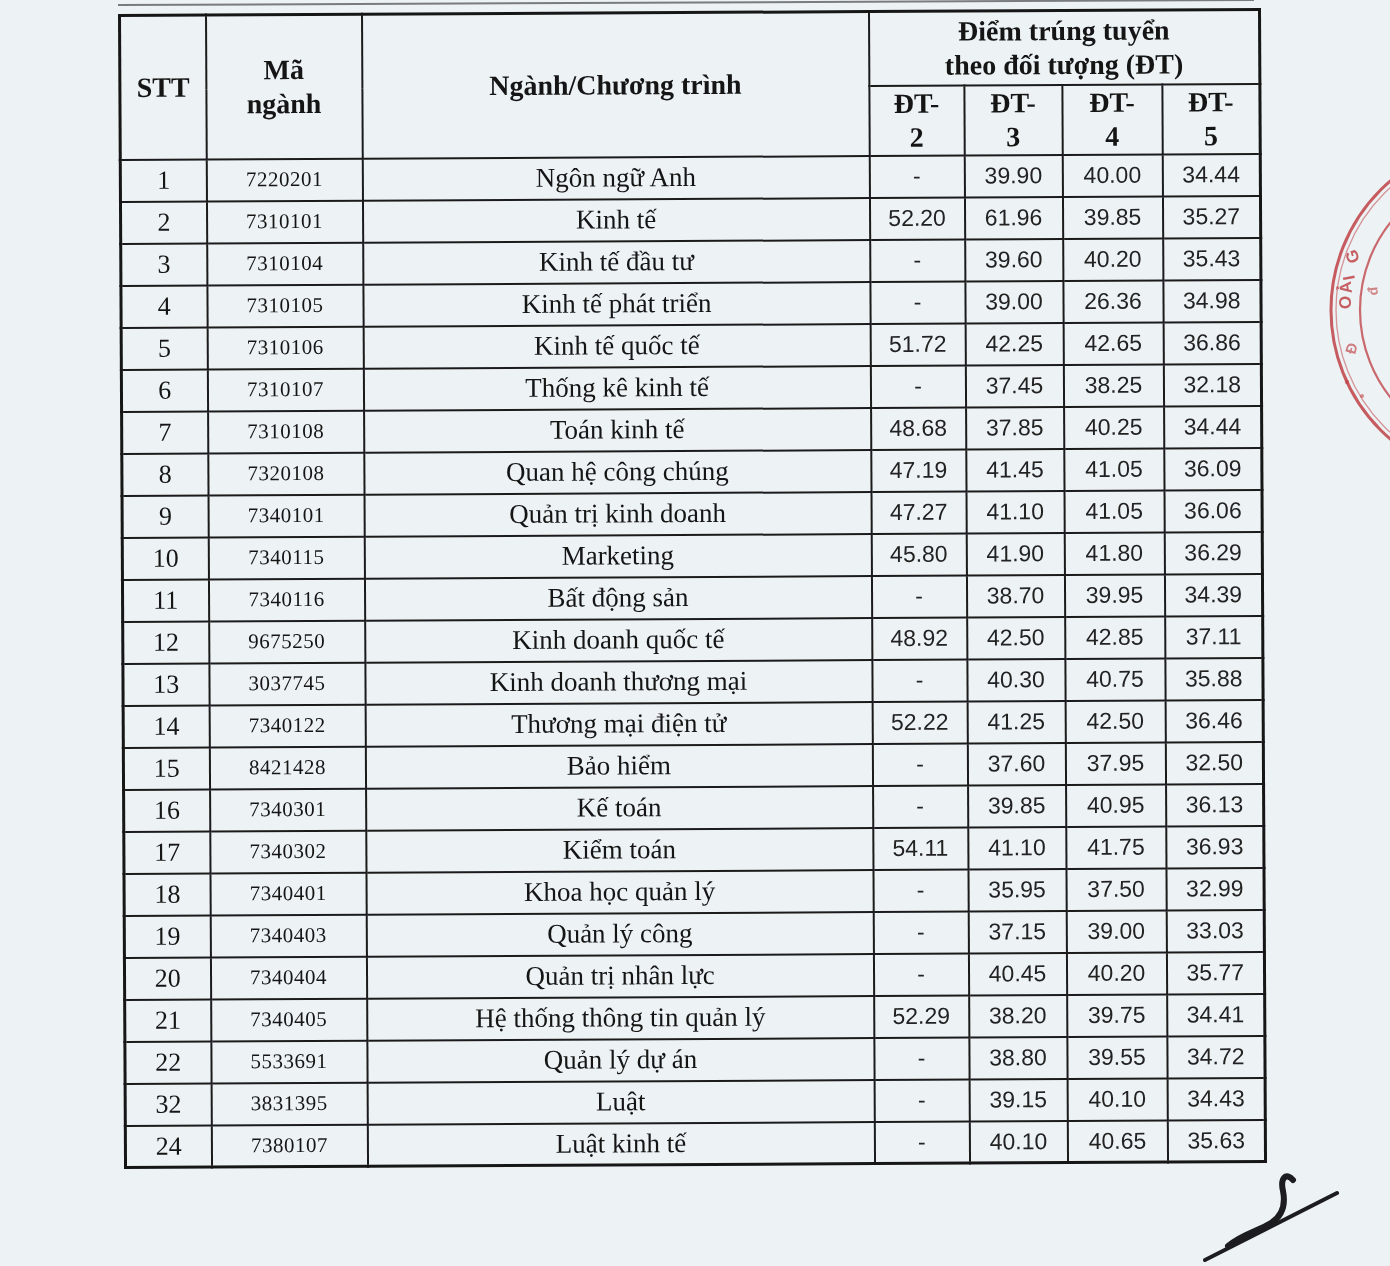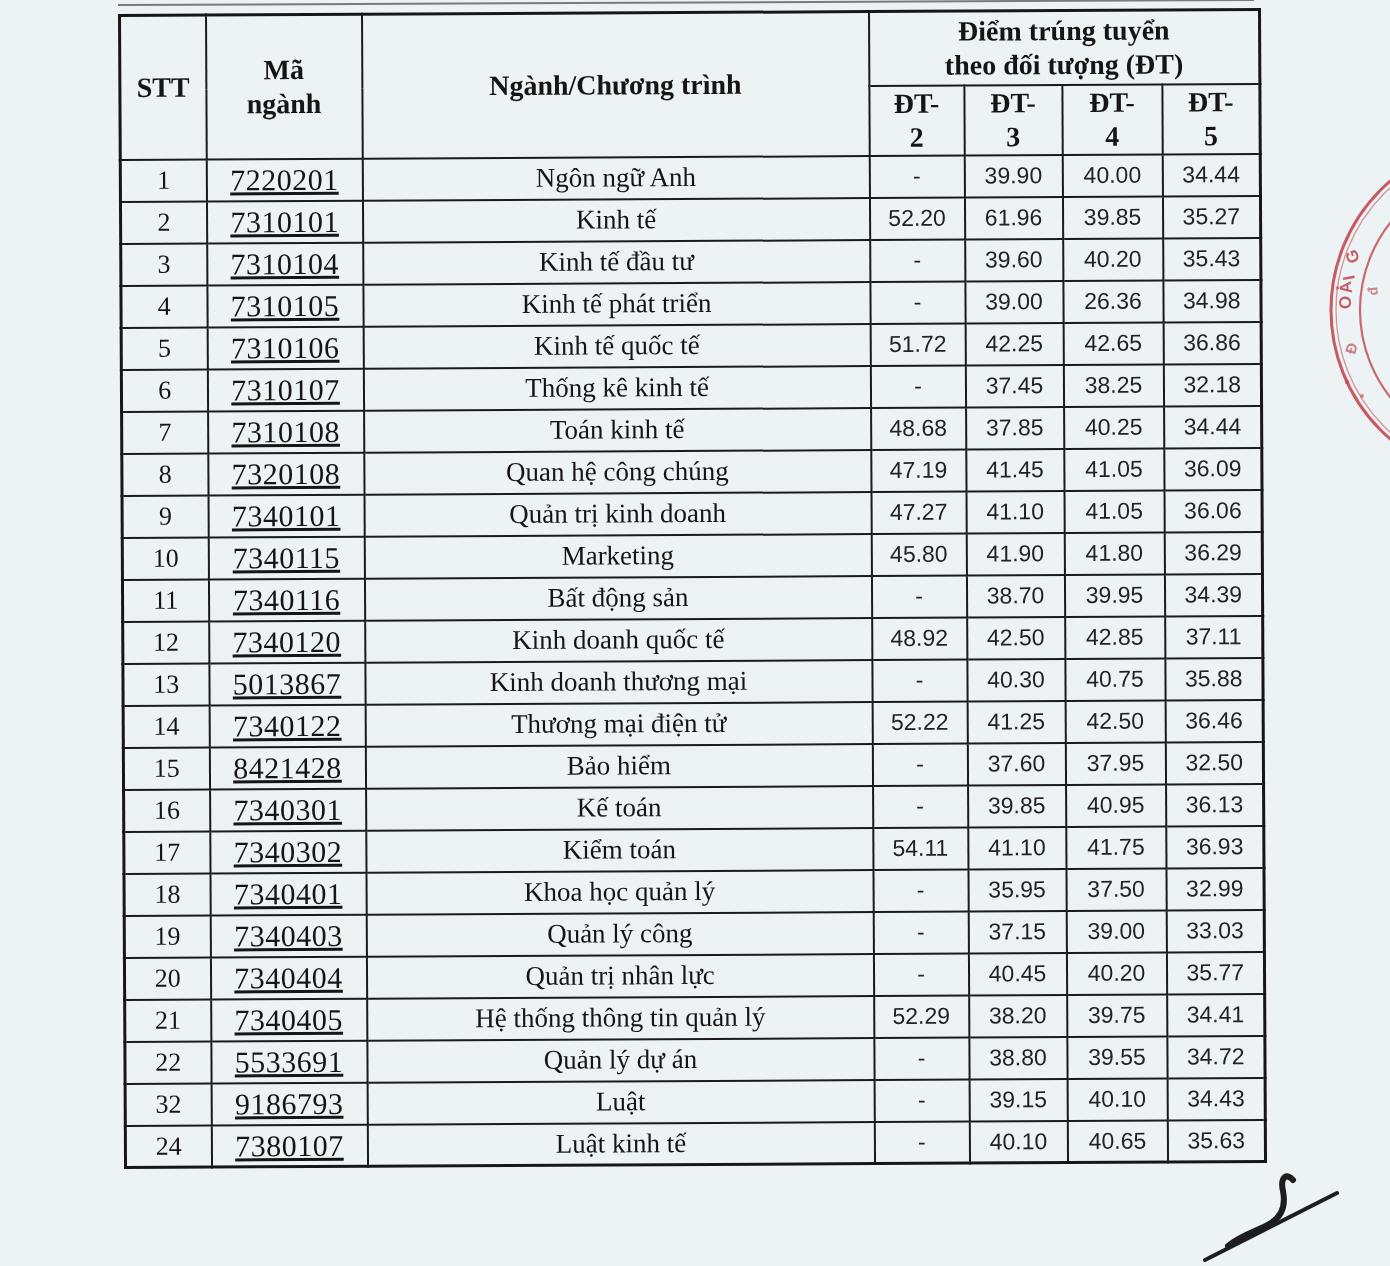--- a/index.html
+++ b/index.html
@@ -59,23 +59,22 @@
   }
   th.h-group { font-size: 28px; }
   th.h-sub { font-size: 28px; line-height: 1.15; }
   tr.hdr-row-1 { height: 74px; }
   tr.hdr-row-2 { height: 67px; }
   .score-table tbody tr { height: 42px; }
   td.c-stt {
     font-size: 26px;
   }
   td.c-code {
-    font-size: 30px;
+    font-size: 21px;
     letter-spacing: 0.5px;
-    text-decoration: underline;
   }
   td.c-name {
     font-size: 27px;
   }
   td.c-score {
     font-family: "Liberation Sans", sans-serif;
     font-size: 23px;
     color: #222;
   }
   .stamp-svg {
@@ -237,31 +236,31 @@
       <td class="c-code">7340116</td>
       <td class="c-name">Bất động sản</td>
       <td class="c-score">-</td>
       <td class="c-score">38.70</td>
       <td class="c-score">39.95</td>
       <td class="c-score">34.39</td>
     </tr>
 
     <tr>
       <td class="c-stt">12</td>
-      <td class="c-code">7340120</td>
+      <td class="c-code">9675250</td>
       <td class="c-name">Kinh doanh quốc tế</td>
       <td class="c-score">48.92</td>
       <td class="c-score">42.50</td>
       <td class="c-score">42.85</td>
       <td class="c-score">37.11</td>
     </tr>
 
     <tr>
       <td class="c-stt">13</td>
-      <td class="c-code">5013867</td>
+      <td class="c-code">3037745</td>
       <td class="c-name">Kinh doanh thương mại</td>
       <td class="c-score">-</td>
       <td class="c-score">40.30</td>
       <td class="c-score">40.75</td>
       <td class="c-score">35.88</td>
     </tr>
 
     <tr>
       <td class="c-stt">14</td>
       <td class="c-code">7340122</td>
@@ -347,21 +346,21 @@
       <td class="c-code">5533691</td>
       <td class="c-name">Quản lý dự án</td>
       <td class="c-score">-</td>
       <td class="c-score">38.80</td>
       <td class="c-score">39.55</td>
       <td class="c-score">34.72</td>
     </tr>
 
     <tr>
       <td class="c-stt">32</td>
-      <td class="c-code">9186793</td>
+      <td class="c-code">3831395</td>
       <td class="c-name">Luật</td>
       <td class="c-score">-</td>
       <td class="c-score">39.15</td>
       <td class="c-score">40.10</td>
       <td class="c-score">34.43</td>
     </tr>
 
     <tr>
       <td class="c-stt">24</td>
       <td class="c-code">7380107</td>

